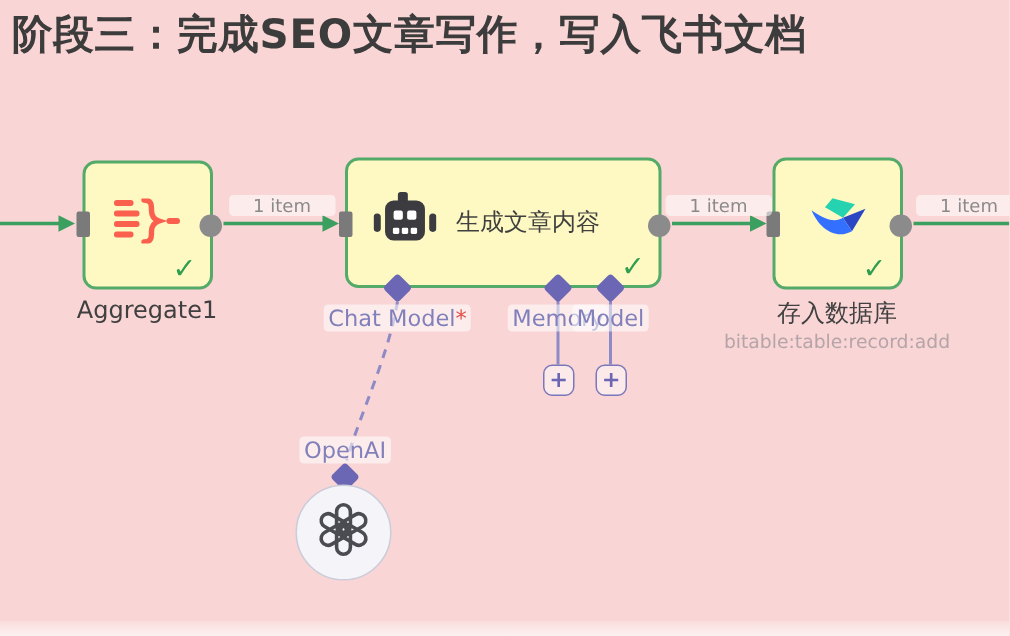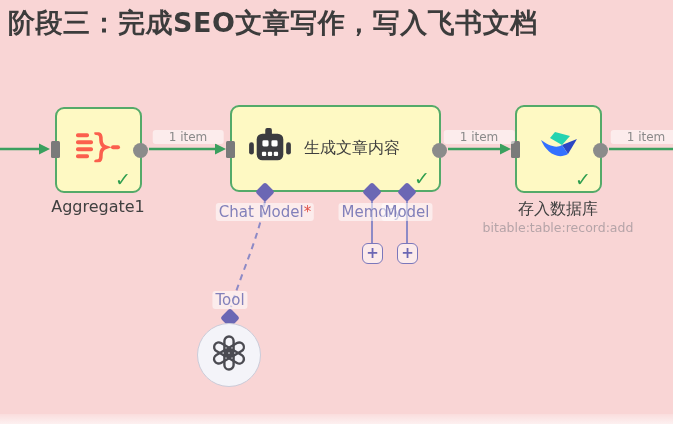--- a/index.html
+++ b/index.html
@@ -101,21 +101,21 @@
         <path d="M4,14 C9,26 20,34 31,28 L25,19 C19,23 11,19 4,14 Z" fill="#3370ff"></path>
       </svg>
     </span>
     <span class="check">✓</span>
     <span class="in-port" style="left:-6px;top:34px;"></span>
     <span class="out-port" style="right:-8px;top:36px;"></span>
   </div>
   <div class="node-caption" style="left:558px;top:199px;">存入数据库</div>
   <div class="node-subcaption" style="left:558px;top:220px;">bitable:table:record:add</div>
 
-  <div class="port-label" style="left:230px;top:291px;">Tool</div>
+  <div class="port-label" style="left:230px;top:291px;">OpenAI</div>
   <div class="diamond" style="left:223px;top:311px;"></div>
   <div class="node-openai">
     <span>
       <svg width="36" height="36" viewBox="0 0 36 36">
         <g fill="none" stroke="#4b4b52" stroke-width="2.4">
           <rect x="13.4" y="1.5" width="9.2" height="18.5" rx="4.6"></rect>
           <rect x="13.4" y="1.5" width="9.2" height="18.5" rx="4.6" transform="rotate(60 18 18)"></rect>
           <rect x="13.4" y="1.5" width="9.2" height="18.5" rx="4.6" transform="rotate(120 18 18)"></rect>
           <rect x="13.4" y="1.5" width="9.2" height="18.5" rx="4.6" transform="rotate(180 18 18)"></rect>
           <rect x="13.4" y="1.5" width="9.2" height="18.5" rx="4.6" transform="rotate(240 18 18)"></rect>

